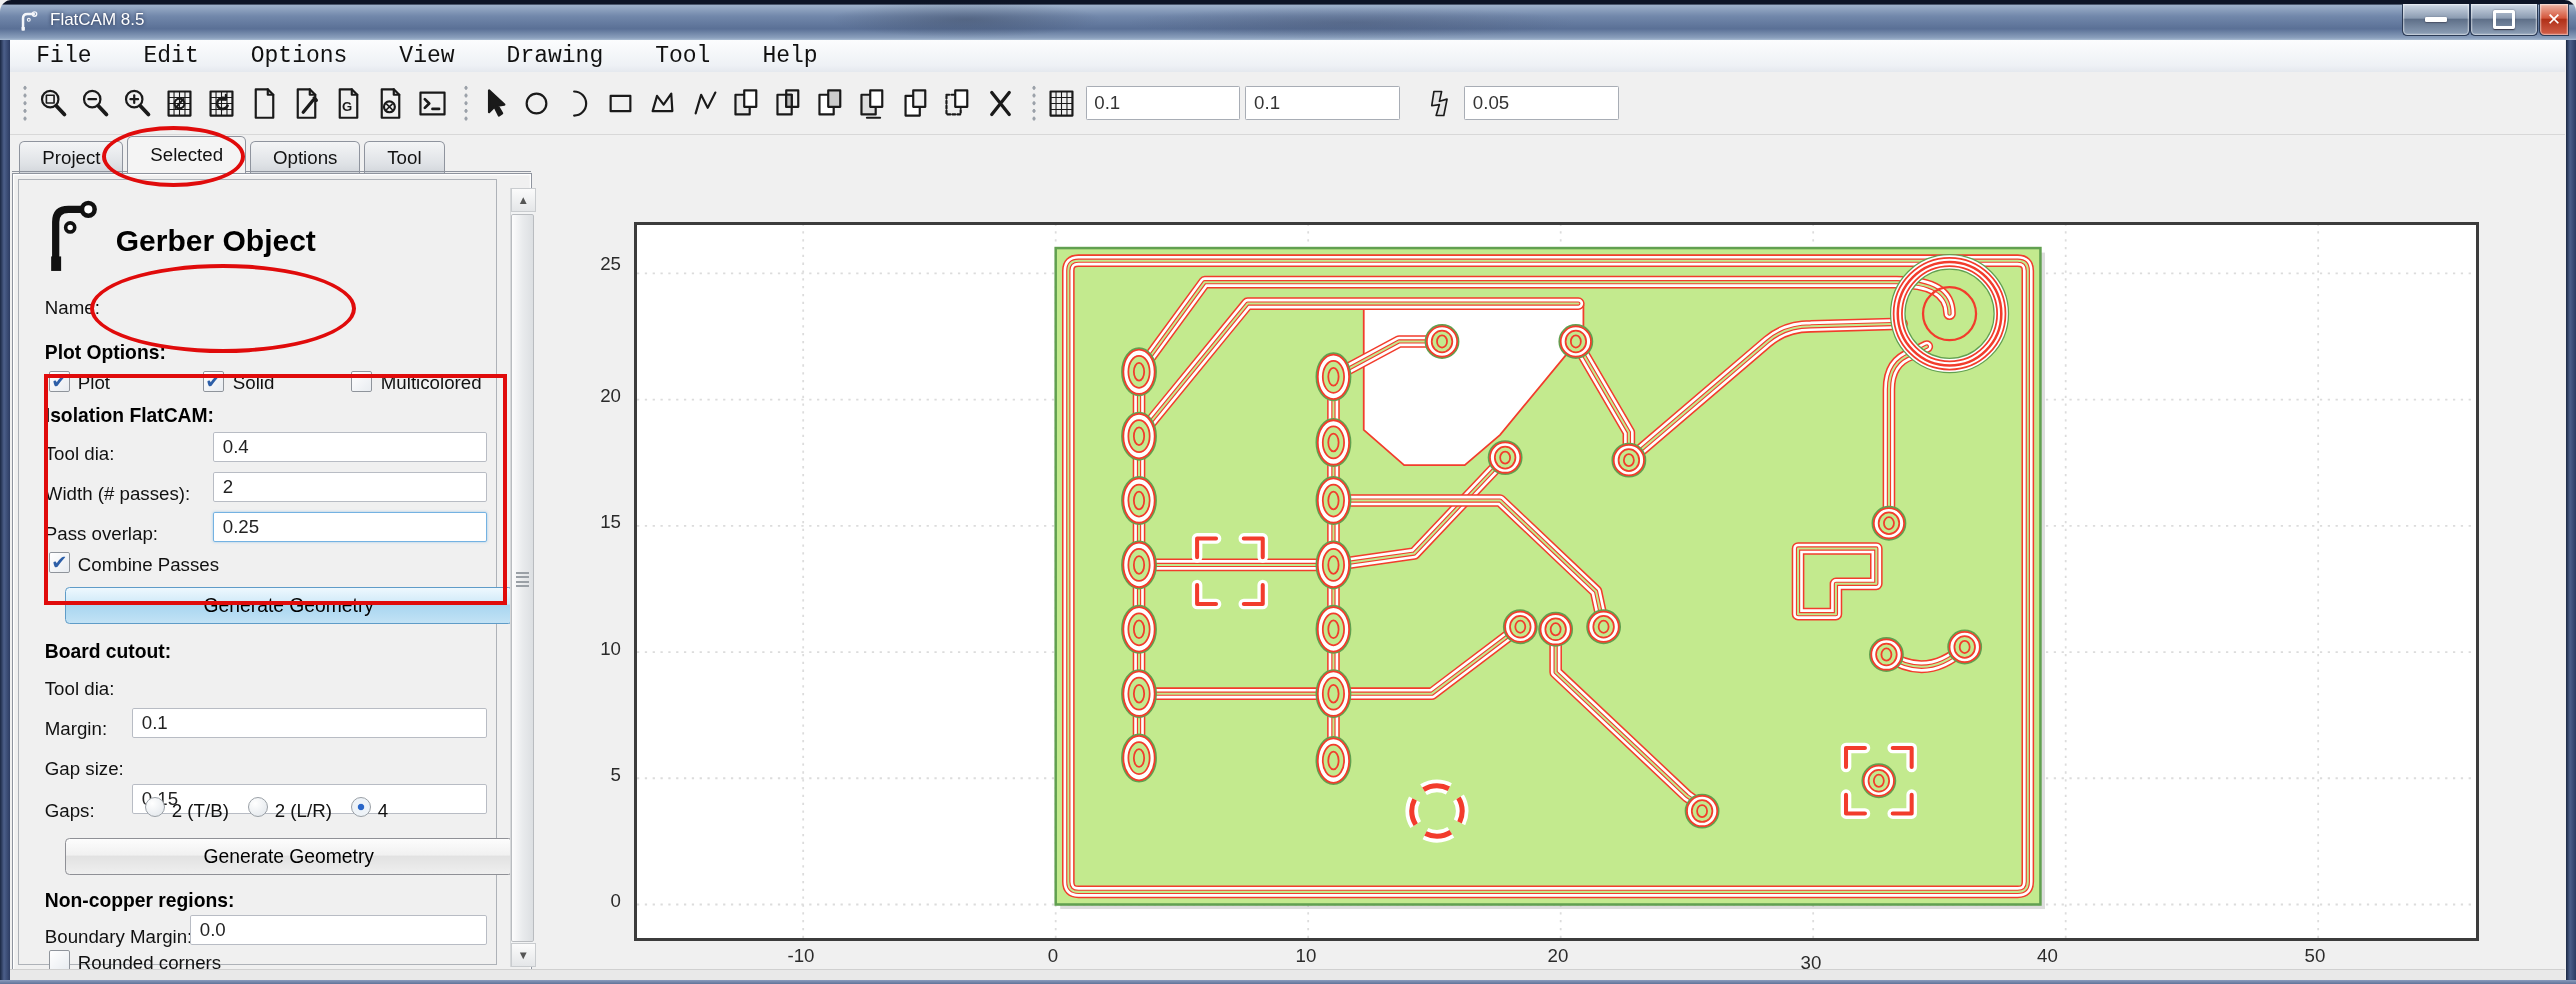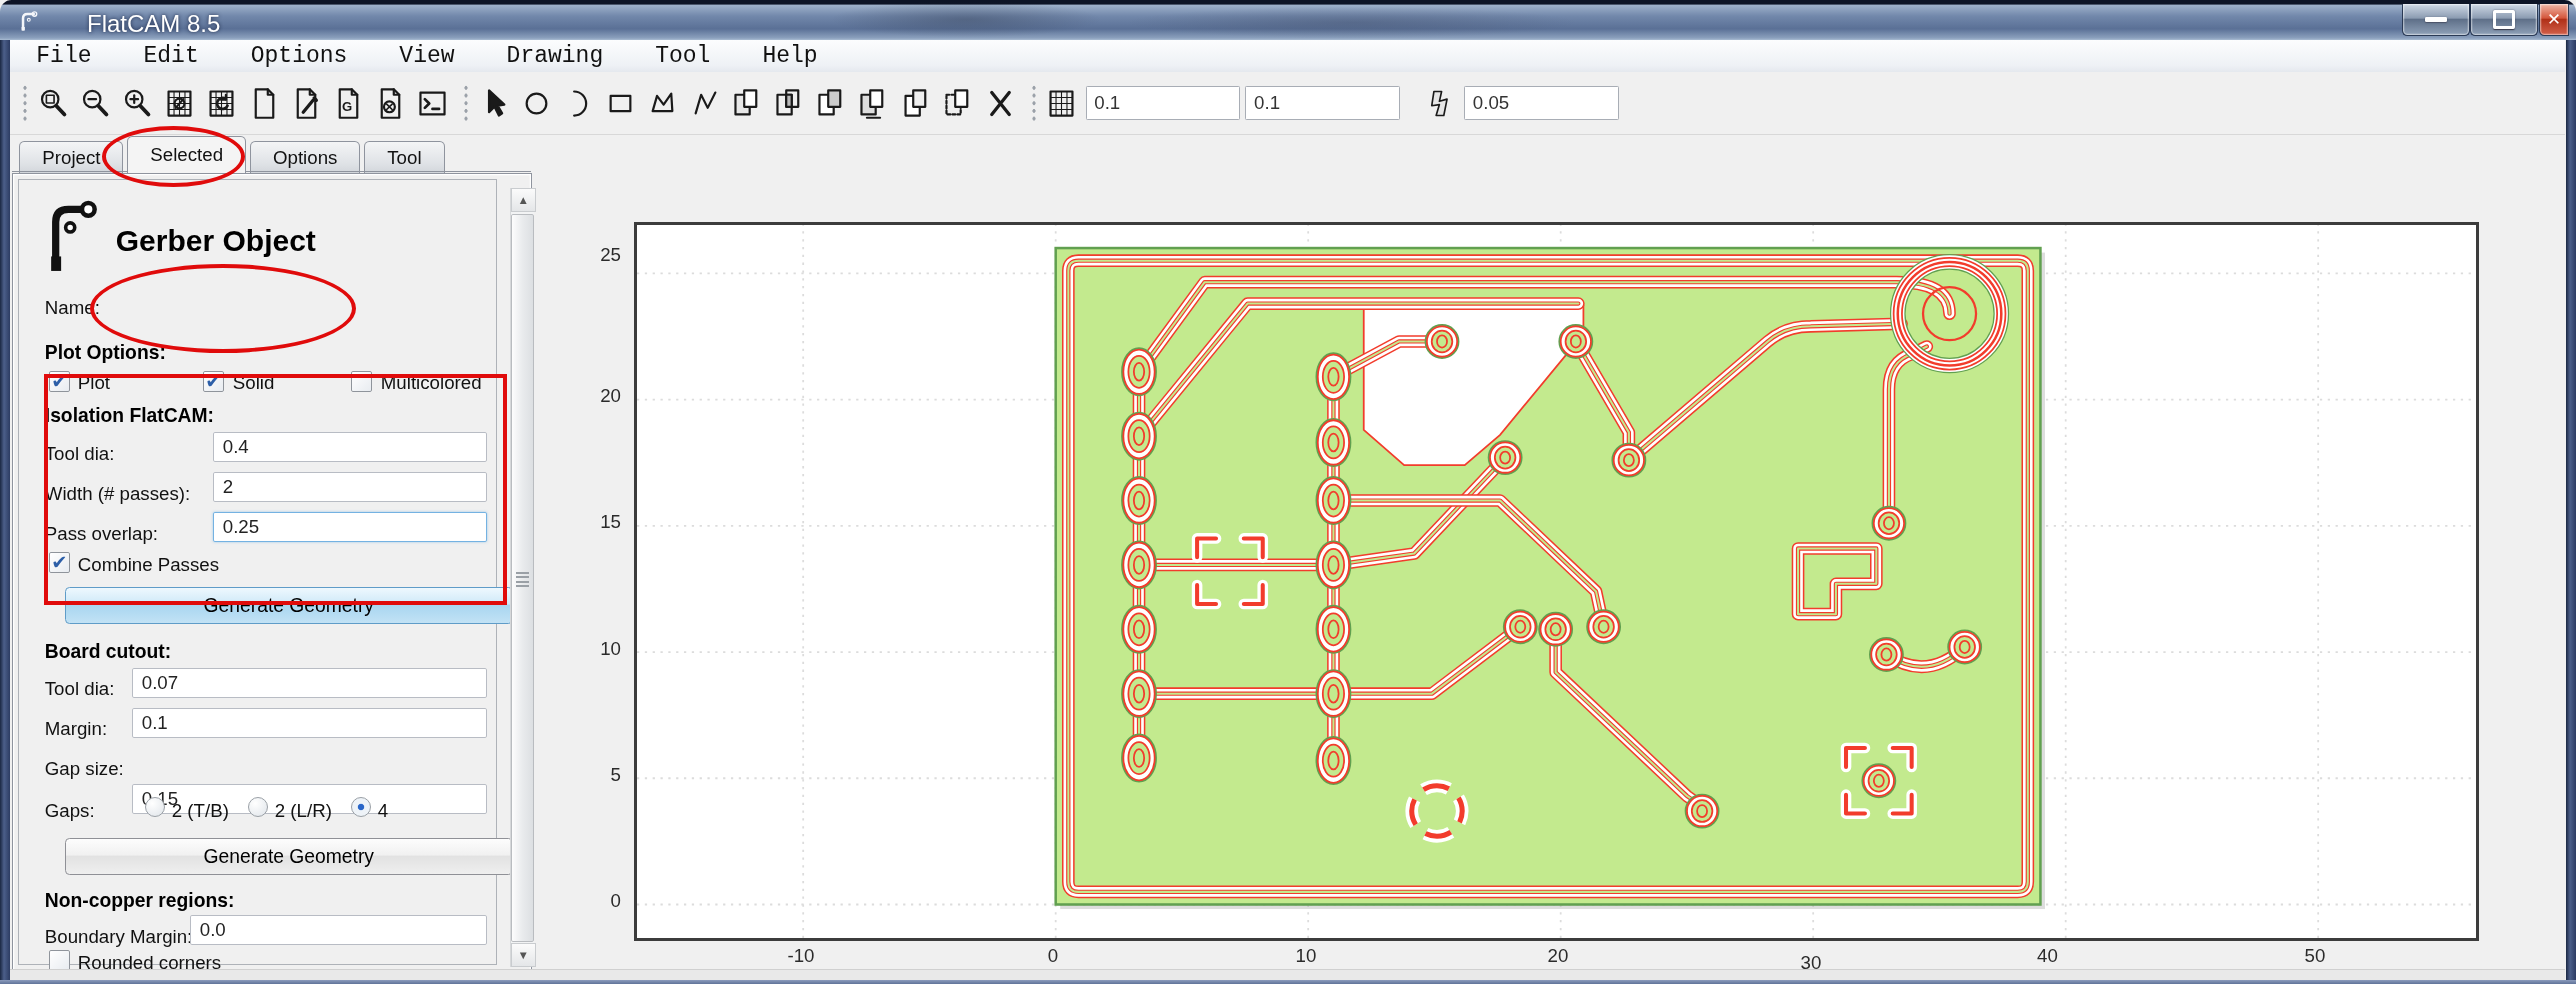--- a/index.html
+++ b/index.html
@@ -10,21 +10,21 @@
     background:
       radial-gradient(ellipse 193px 26px at 966px 19.3px, rgba(40,50,70,.35), rgba(0,0,0,0) 70%),
       radial-gradient(ellipse 322px 22.5px at 1352px 22.5px, rgba(55,65,90,.3), rgba(0,0,0,0) 70%),
       linear-gradient(180deg,#0d1426 0%,#0d1426 10%,#9db0ca 13%,#7288ab 40%,#5a7096 72%,#8ba0bd 95%,#a9bcd2 100%);}
   .side-border{top:40px;width:10.3px;height:940px;
     background:linear-gradient(90deg,#1a2742,#4c5f8a 40%,#2c3c63);}
   #border-right{left:2566px;}
   #border-left{left:0;}
   #border-bottom{left:0;top:980px;width:2576px;height:5.2px;background:linear-gradient(180deg,#8c9cbd,#55688f);}
   #title-icon{left:18px;top:9px;width:23px;height:23px;}
-  #title-text{left:50px;top:9.7px;color:#fff;font-size:24px;text-shadow:0 0 3.9px rgba(20,30,60,.9);margin-left:37px;}
+  #title-text{left:50px;top:9.7px;color:#fff;font-size:17px;text-shadow:0 0 3.9px rgba(20,30,60,.9);}
   .winbtn{top:3.9px;height:31px;border:1.3px solid #2a3a55;border-top:none;display:flex;align-items:center;justify-content:center;
     color:#fff;font-size:16.7px;border-radius:0 0 5.2px 5.2px;
     background:linear-gradient(180deg,#cfd9e6 0%,#8c9cb2 45%,#5f7089 50%,#8fa1b8 100%);box-shadow:inset 0 0 0 1.3px rgba(255,255,255,.45);}
   #btn-min{left:2405px;width:64px;}
   #btn-max{left:2472px;width:64px;}
   .winbtn.close{background:linear-gradient(180deg,#f0b8a8 0%,#d4573d 45%,#b03018 50%,#d2604a 100%);}
   #min-glyph{width:22px;height:5.2px;background:#fff;border-radius:1.3px;box-shadow:0 0.6px 1.3px #334;}
   #max-glyph{width:16.7px;height:13px;border:3.9px solid #fff;border-radius:1.9px;box-shadow:0 0.6px 1.3px #334;}
   
   #menubar{left:10.3px;top:40px;width:2555px;height:32px;display:flex;align-items:center;
@@ -340,21 +340,20 @@
       <span class="abs fld-label" style="left:26px;top:343px;">Pass overlap:</span>
       <input class="fld-input focus" style="left: 194px; top: 332px; width: 263px; height: 28px;" value="0.25">
       <div class="cb" style="left:30px;top:372px;">✔</div>
       <span class="abs fld-label" style="left:59px;top:374px;">Combine Passes</span>
       <div class="gen-btn blue" style="top:407px;">
           <span>Generate Geometry</span>
         </div>
 
       <span class="abs sec-label" style="left:26px;top:461px;">Board cutout:</span>
       <span class="abs fld-label" style="left:26px;top:498px;">Tool dia:</span>
-      <input class="fld-input" style="left: 113px; top: 488px; width: 344px; height: 28px;" value="0.07">
       <span class="abs fld-label" style="left:26px;top:538px;">Margin:</span>
       <input class="fld-input" style="left: 113px; top: 528px; width: 344px; height: 28px;" value="0.1">
       <span class="abs fld-label" style="left:26px;top:578px;">Gap size:</span>
       <input class="fld-input" style="left: 113px; top: 568px; width: 344px; height: 28px; margin-top: 36px;" value="0.15">
       <span class="abs fld-label" style="left:26px;top:620px;">Gaps:</span>
       <div class="rb" style="left:126px;top:617px;"></div>
       <span class="abs fld-label" style="left:153px;top:620px;">2 (T/B)</span>
       <div class="rb" style="left:229px;top:617px;"></div>
       <span class="abs fld-label" style="left:256px;top:620px;">2 (L/R)</span>
       <div class="rb sel" style="left:332px;top:617px;"></div>
@@ -603,21 +602,21 @@
       <div class="tick-label" style="left: 1280px; top: 945px; width: 52px; text-align: center;">10</div>
       <div class="tick-label" style="left: 1532px; top: 945px; width: 52px; text-align: center;">20</div>
       <div class="tick-label" style="left: 1785px; top: 952px; width: 52px; text-align: center;">30</div>
       <div class="tick-label" style="left: 2037px; top: 945px; width: 52px; text-align: left;">40</div>
       <div class="tick-label" style="left: 2289px; top: 945px; width: 52px; text-align: center;">50</div>
       <div class="tick-label ylab" style="left: 576px; top: 890px;">0</div>
       <div class="tick-label ylab" style="left: 576px; top: 764px;">5</div>
       <div class="tick-label ylab" style="left: 576px; top: 638px;">10</div>
       <div class="tick-label ylab" style="left: 576px; top: 511px;">15</div>
       <div class="tick-label ylab" style="left: 576px; top: 385px;">20</div>
-      <div class="tick-label ylab" style="left: 576px; top: 244px;">25</div>
+      <div class="tick-label ylab" style="left: 576px; top: 253px;">25</div>
     </div>
 
   <div class="anno ellipse" style="left:102px;top:126px;width:135px;height:53px;"></div>
   <div class="anno ellipse" style="left:90px;top:264px;width:258px;height:81px;"></div>
   <div class="anno" style="left:44px;top:374px;width:455px;height:223px;"></div>
 
   <div id="statusbar" class="abs"></div>
 </div>
 
 

